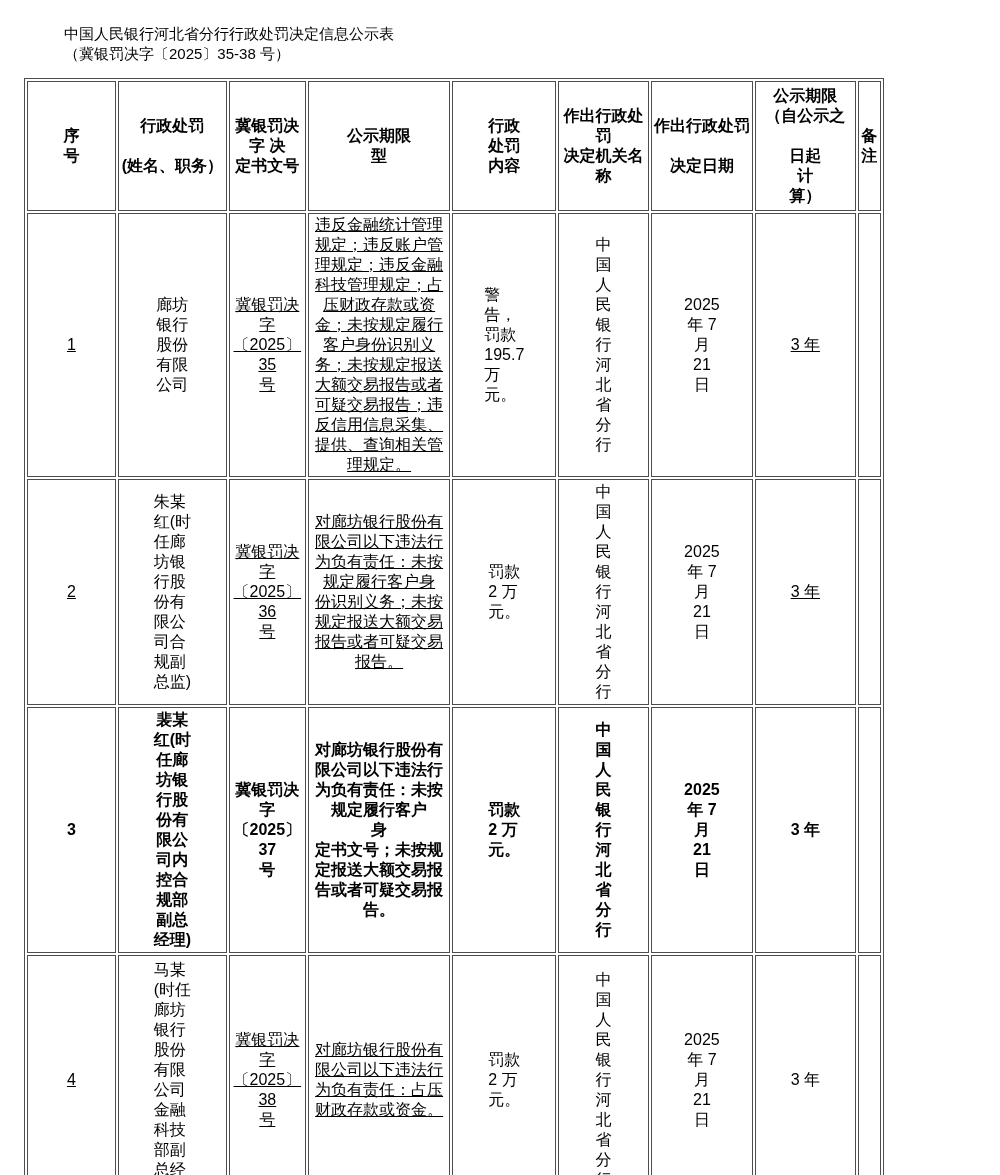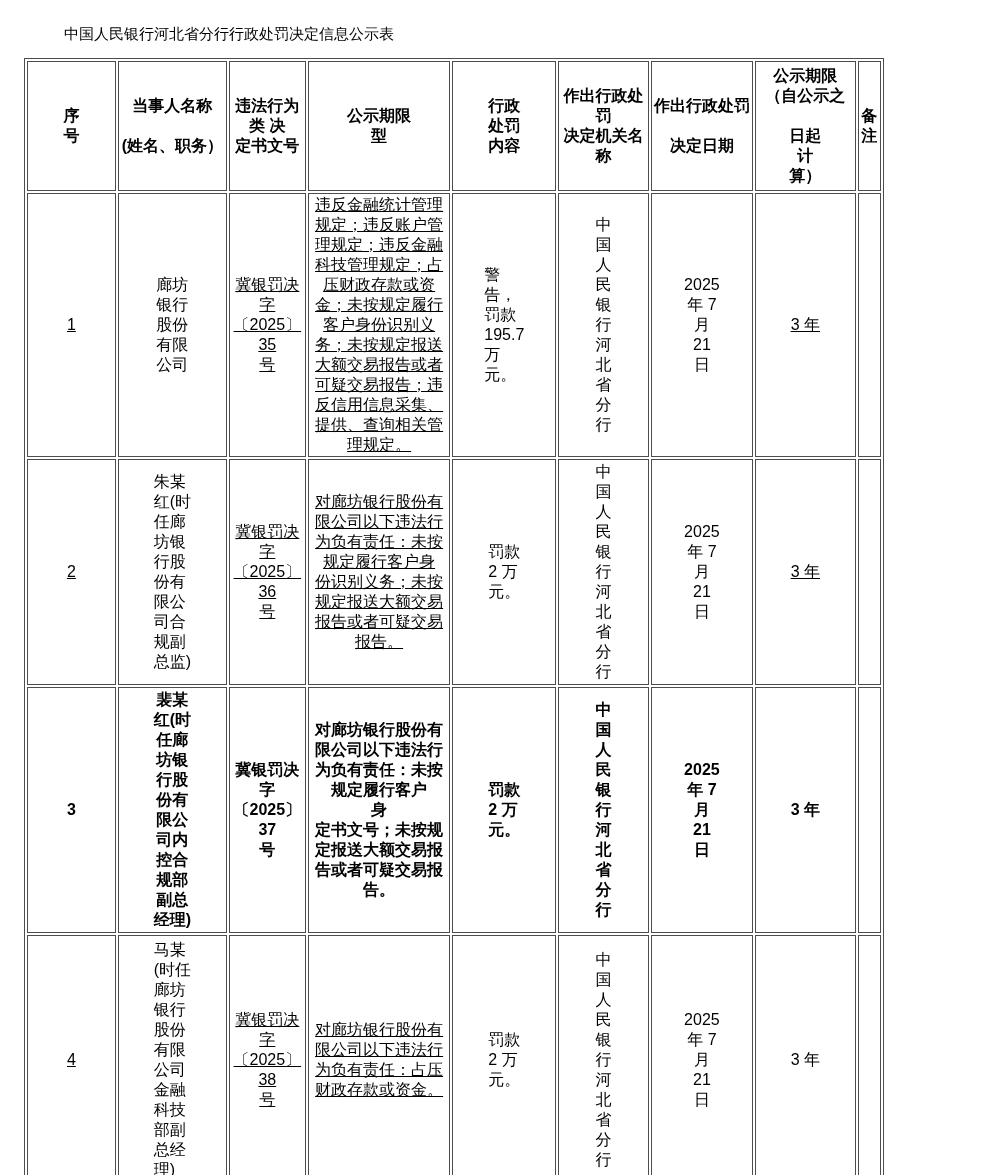--- a/index.html
+++ b/index.html
@@ -59,43 +59,44 @@
     vertical-align: middle;
   }
 </style>
 </head>
 <body>
 
 <div class="page">
 
   <div class="doc-title">
     <div>中国人民银行河北省分行行政处罚决定信息公示表</div>
+    <div>（冀银罚决字〔2025〕35-38 号）</div>
   </div>
 
   <table class="penalty-table">
     <colgroup>
       <col style="width:102px">
         <col style="width:126px">
         <col style="width:88px">
       <col style="width:166px">
         <col style="width:120px">
         <col style="width:104px">
       <col style="width:118px">
         <col style="width:116px">
         <col style="width:24px">
     </colgroup>
     <tbody>
 
       <tr class="header-row" style="height:130px">
         <td>序
 号</td>
-        <td>当事人名称
+        <td>行政处罚
 
 (姓名、职务）</td>
-        <td>违法行为类 决
+        <td>冀银罚决字 决
 定书文号</td>
         <td>公示期限
 型</td>
         <td>行政
 处罚
 内容</td>
         <td>作出行政处罚
 决定机关名称</td>
         <td>作出行政处罚
 

